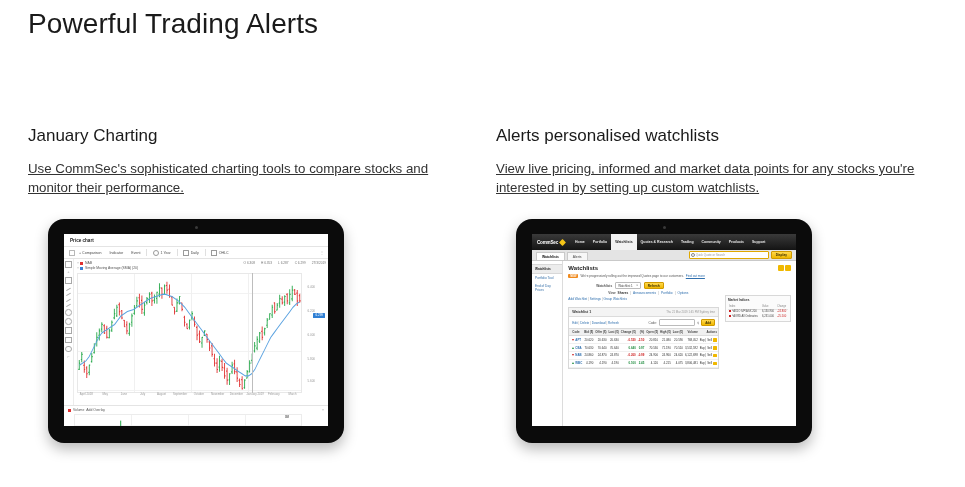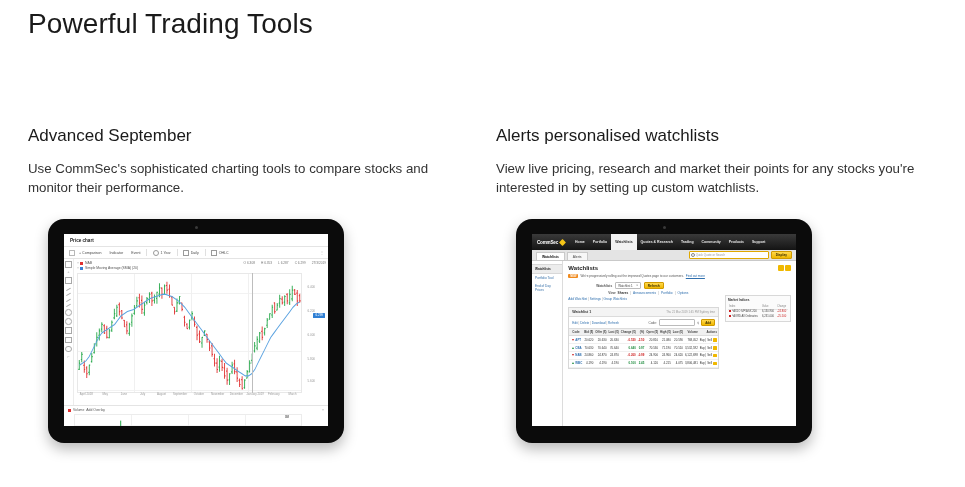--- a/index.html
+++ b/index.html
@@ -52,20 +52,21 @@
     font-size: 17px;
     font-weight: normal;
     color: #1a1a1a;
     margin: 0 0 10px 0;
   }
   .col-text {
     font-size: 13.3px;
     line-height: 19px;
     color: #333333;
     width: 436px;
+    text-decoration: underline;
   }
   
   .tablet {
     position: absolute;
     top: 219px;
     width: 296px;
     height: 224px;
     background: #0b0b0b;
     border-radius: 16px;
     box-shadow: 0 6px 14px rgba(0,0,0,0.28);
@@ -549,30 +550,30 @@
     display: inline-block; width: 4px; height: 3.6px;
     background: #f0b800; border-radius: 0.5px; vertical-align: middle;
     margin-left: 1px;
   }
 </style>
 </head>
 <body>
 
 <div class="page">
 
-  <h1 class="page-title">Powerful Trading Tools</h1>
+  <h1 class="page-title">Powerful Trading Alerts</h1>
 
   <div class="col col-left">
-    <h2 class="col-title">Advanced September</h2>
+    <h2 class="col-title">January Charting</h2>
     <p class="col-text">Use CommSec's sophisticated charting tools to compare stocks and monitor their performance.</p>
   </div>
 
   <div class="col col-right">
     <h2 class="col-title">Alerts personalised watchlists</h2>
-    <p class="col-text">View live pricing, research and market their points for any stocks you're interested in by setting up custom watchlists.</p>
+    <p class="col-text">View live pricing, informed and market data points for any stocks you're interested in by setting up custom watchlists.</p>
   </div>
 
   <div class="tablet tablet-left">
     <div class="camera"></div>
     <div class="screen">
 
       <div class="pc-title">Price chart</div>
 
       <div class="pc-toolbar">
         <div class="tb-sq"></div>

